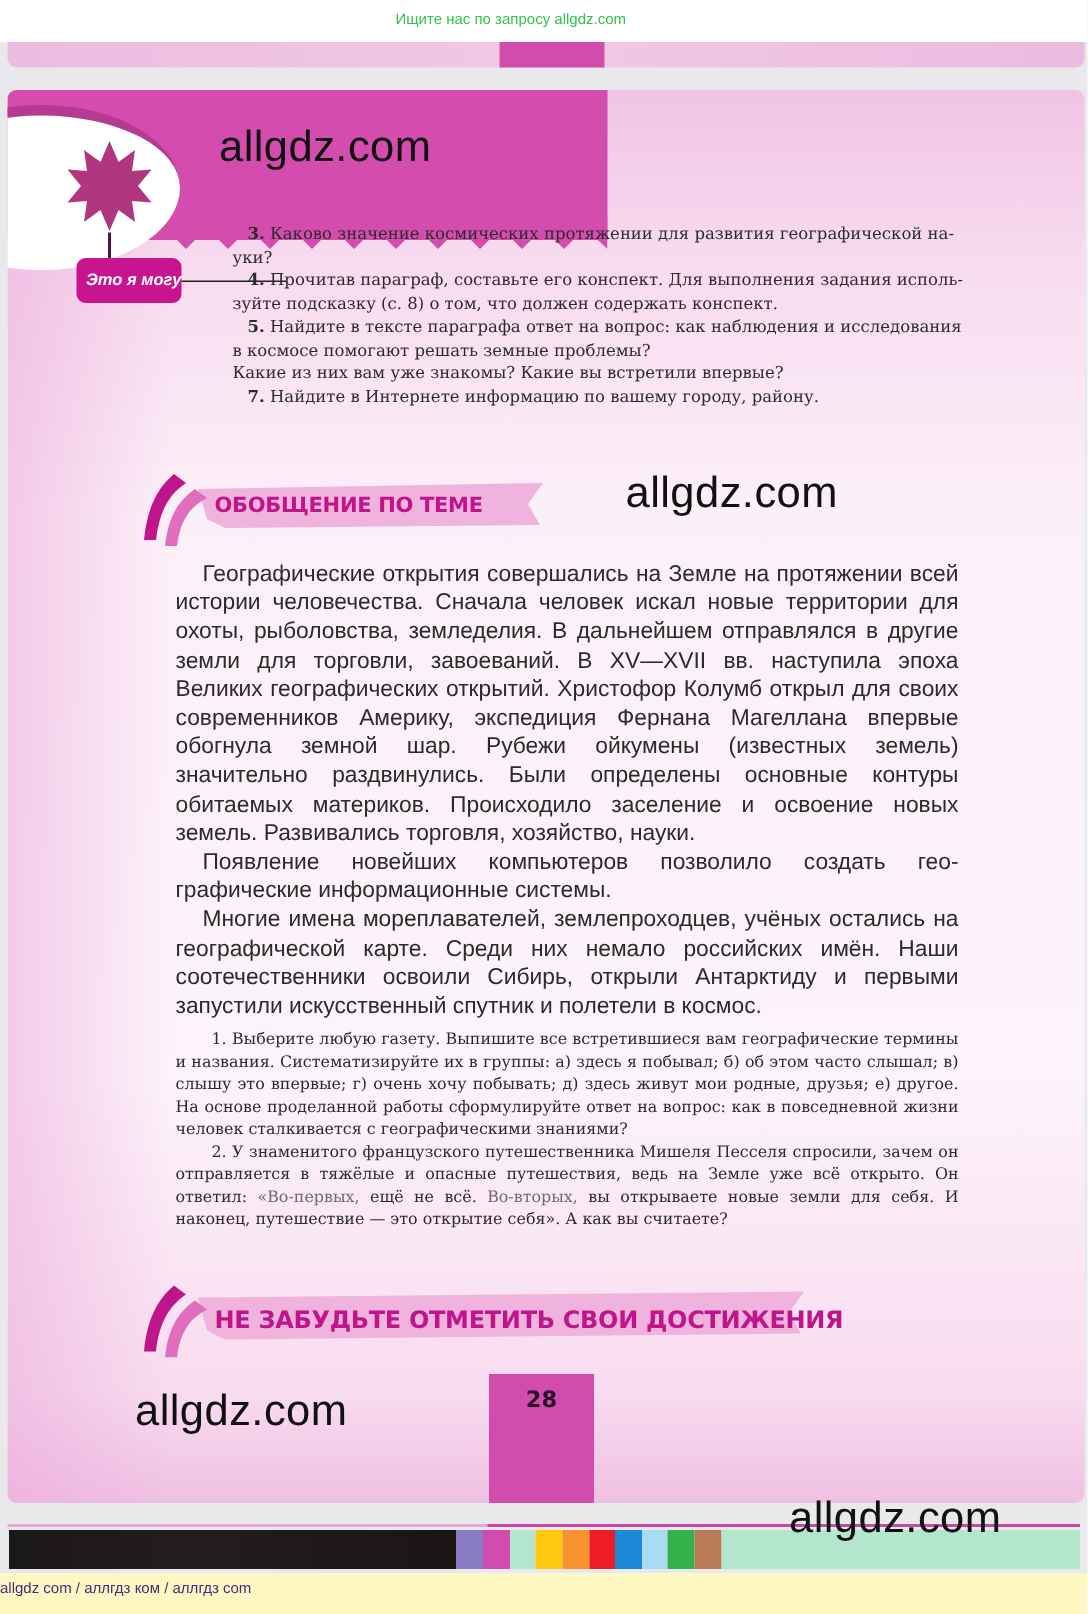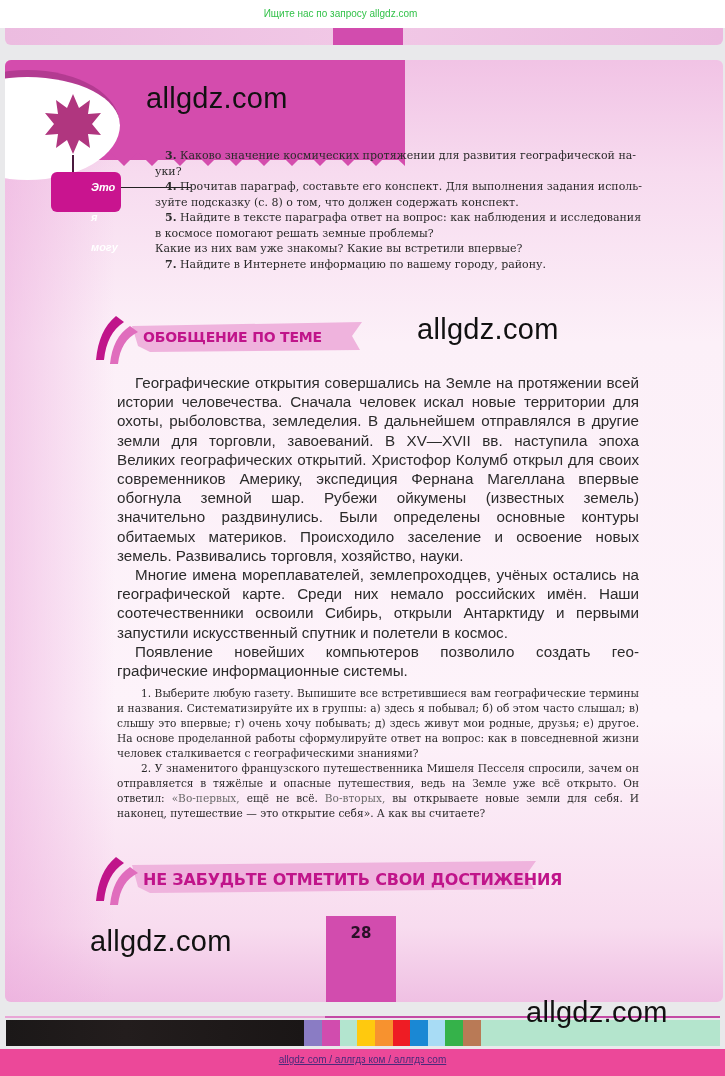--- a/index.html
+++ b/index.html
@@ -46,24 +46,24 @@
   .header-oval {
     position: absolute; left: -70px; top: 10px; width: 185px; height: 110px;
     border-radius: 50%; background: #ffffff;
     border-top: 7px solid #b33b91;
   }
   .star-icon { position: absolute; left: 36px; top: 32px; }
   .star-stem {
     position: absolute; left: 67px; top: 95px; width: 2px; height: 24px; background: #4a1a3d;
   }
   .badge-can {
-    position: absolute; left: 46px; top: 112px; width: 70px; height: 40px;
+    position: absolute; left: 46px; top: 112px; width: 70px; height: 30px;
     background: #c9148f; border-radius: 6px;
     color: #fff; font-size: 11px; font-weight: bold; font-style: italic;
-    line-height: 30px; text-align: left; padding-left: 40px;
+    line-height: 30px; text-align: right;
   }
   .badge-line {
     position: absolute; left: 116px; top: 127px; width: 70px; height: 1px; background: #222;
   }
   .watermark {
     position: absolute; font-family: "Liberation Sans", sans-serif;
     color: #111; letter-spacing: 0.3px;
   }
 
   
@@ -117,21 +117,21 @@
   .color-strip {
     position: absolute; left: 6px; top: 1020px; width: 714px; height: 26px; display: flex;
   }
   .color-strip .dark {
     width: 298px; height: 100%;
     background: linear-gradient(90deg, #1b1818, #231d1d 40%, #1a1616);
   }
   .color-strip .sw { height: 100%; }
   .footer {
     position: absolute; left: 0; top: 1049px; width: 725px; height: 27px;
-    background: #ec4899; text-align: center; font-size: 10px; color: #4a2a7a; line-height: 22px; text-decoration: underline;
+    background: #fef9c3; font-size: 10px; color: #4a2a7a; line-height: 22px;
   }
 </style>
 </head>
 <body>
 
 <div class="top-banner">Ищите нас по запросу allgdz.com</div>
 
 <div class="canvas-bg"></div>
 <div class="prev-page"></div>
 <div class="prev-page-tab"></div>
@@ -166,22 +166,22 @@
   <svg class="ribbon" style="left:85px; top:252px;" width="275" height="52" viewBox="0 0 275 52">
     <path d="M42 14 L272 10 L262 24 L270 38 L60 40 L48 34 Z" fill="#efb3dd"></path>
     <path d="M26 4 C14 14 8 28 6 48 L14 48 C16 30 22 18 34 10 Z" fill="#c0148a"></path>
     <path d="M40 14 C28 22 22 34 20 52 L28 52 C30 36 36 26 48 20 Z" fill="#e06dbd"></path>
   </svg>
   <div class="ribbon-label" style="left:138px; top:269px;">ОБОБЩЕНИЕ ПО ТЕМЕ</div>
   <div class="watermark" style="left:412px; top:253px; font-size:29px;">allgdz.com</div>
 
   <div class="summary">
     <p class="indent">Географические открытия совершались на Земле на протяжении всей истории человечества. Сначала человек искал новые территории для охоты, рыболовства, земледелия. В дальнейшем отправлялся в другие земли для торговли, завоеваний. В XV—XVII вв. наступила эпоха Великих географических открытий. Христофор Колумб открыл для своих современников Америку, экспедиция Фернана Магеллана впервые обогнула земной шар. Рубежи ойкумены (известных земель) значительно раздвинулись. Были определены основные контуры обитаемых материков. Происходило заселение и освоение новых земель. Развивались торговля, хозяйство, науки.</p>
+    <p class="indent">Появление новейших компьютеров позволило создать гео-графические информационные системы.</p>
     <p class="indent">Многие имена мореплавателей, землепроходцев, учёных остались на географической карте. Среди них немало российских имён. Наши соотечественники освоили Сибирь, открыли Антарктиду и первыми запустили искусственный спутник и полетели в космос.</p>
-    <p class="indent">Появление новейших компьютеров позволило создать гео-графические информационные системы.</p>
   </div>
 
   <div class="questions">
     <p><span>1.</span> <span>Выберите любую газету. Выпишите все встретившиеся вам географические термины и названия. Систематизируйте их в группы: а) здесь я побывал; б) об этом часто слышал; в) слышу это впервые; г) очень хочу побывать; д) здесь живут мои родные, друзья; е) другое. На основе проделанной работы сформулируйте ответ на вопрос: как в повседневной жизни человек сталкивается с географическими знаниями?</span></p>
     <p><span>2.</span> <span>У знаменитого французского путешественника Мишеля Песселя спросили, зачем он отправляется в тяжёлые и опасные путешествия, ведь на Земле уже всё открыто. Он ответил: </span><span class="quote">«Во-первых,</span><span> ещё не всё. </span><span class="quote">Во-вторых,</span><span> вы открываете новые земли для себя. И наконец, путешествие — это открытие себя». А как вы считаете?</span></p>
   </div>
 
   <svg class="ribbon" style="left:85px; top:793px;" width="450" height="52" viewBox="0 0 450 52">
     <path d="M42 12 L446 8 L436 22 L444 36 L60 40 L48 34 Z" fill="#efb3dd"></path>
     <path d="M26 4 C14 14 8 28 6 48 L14 48 C16 30 22 18 34 10 Z" fill="#c0148a"></path>

